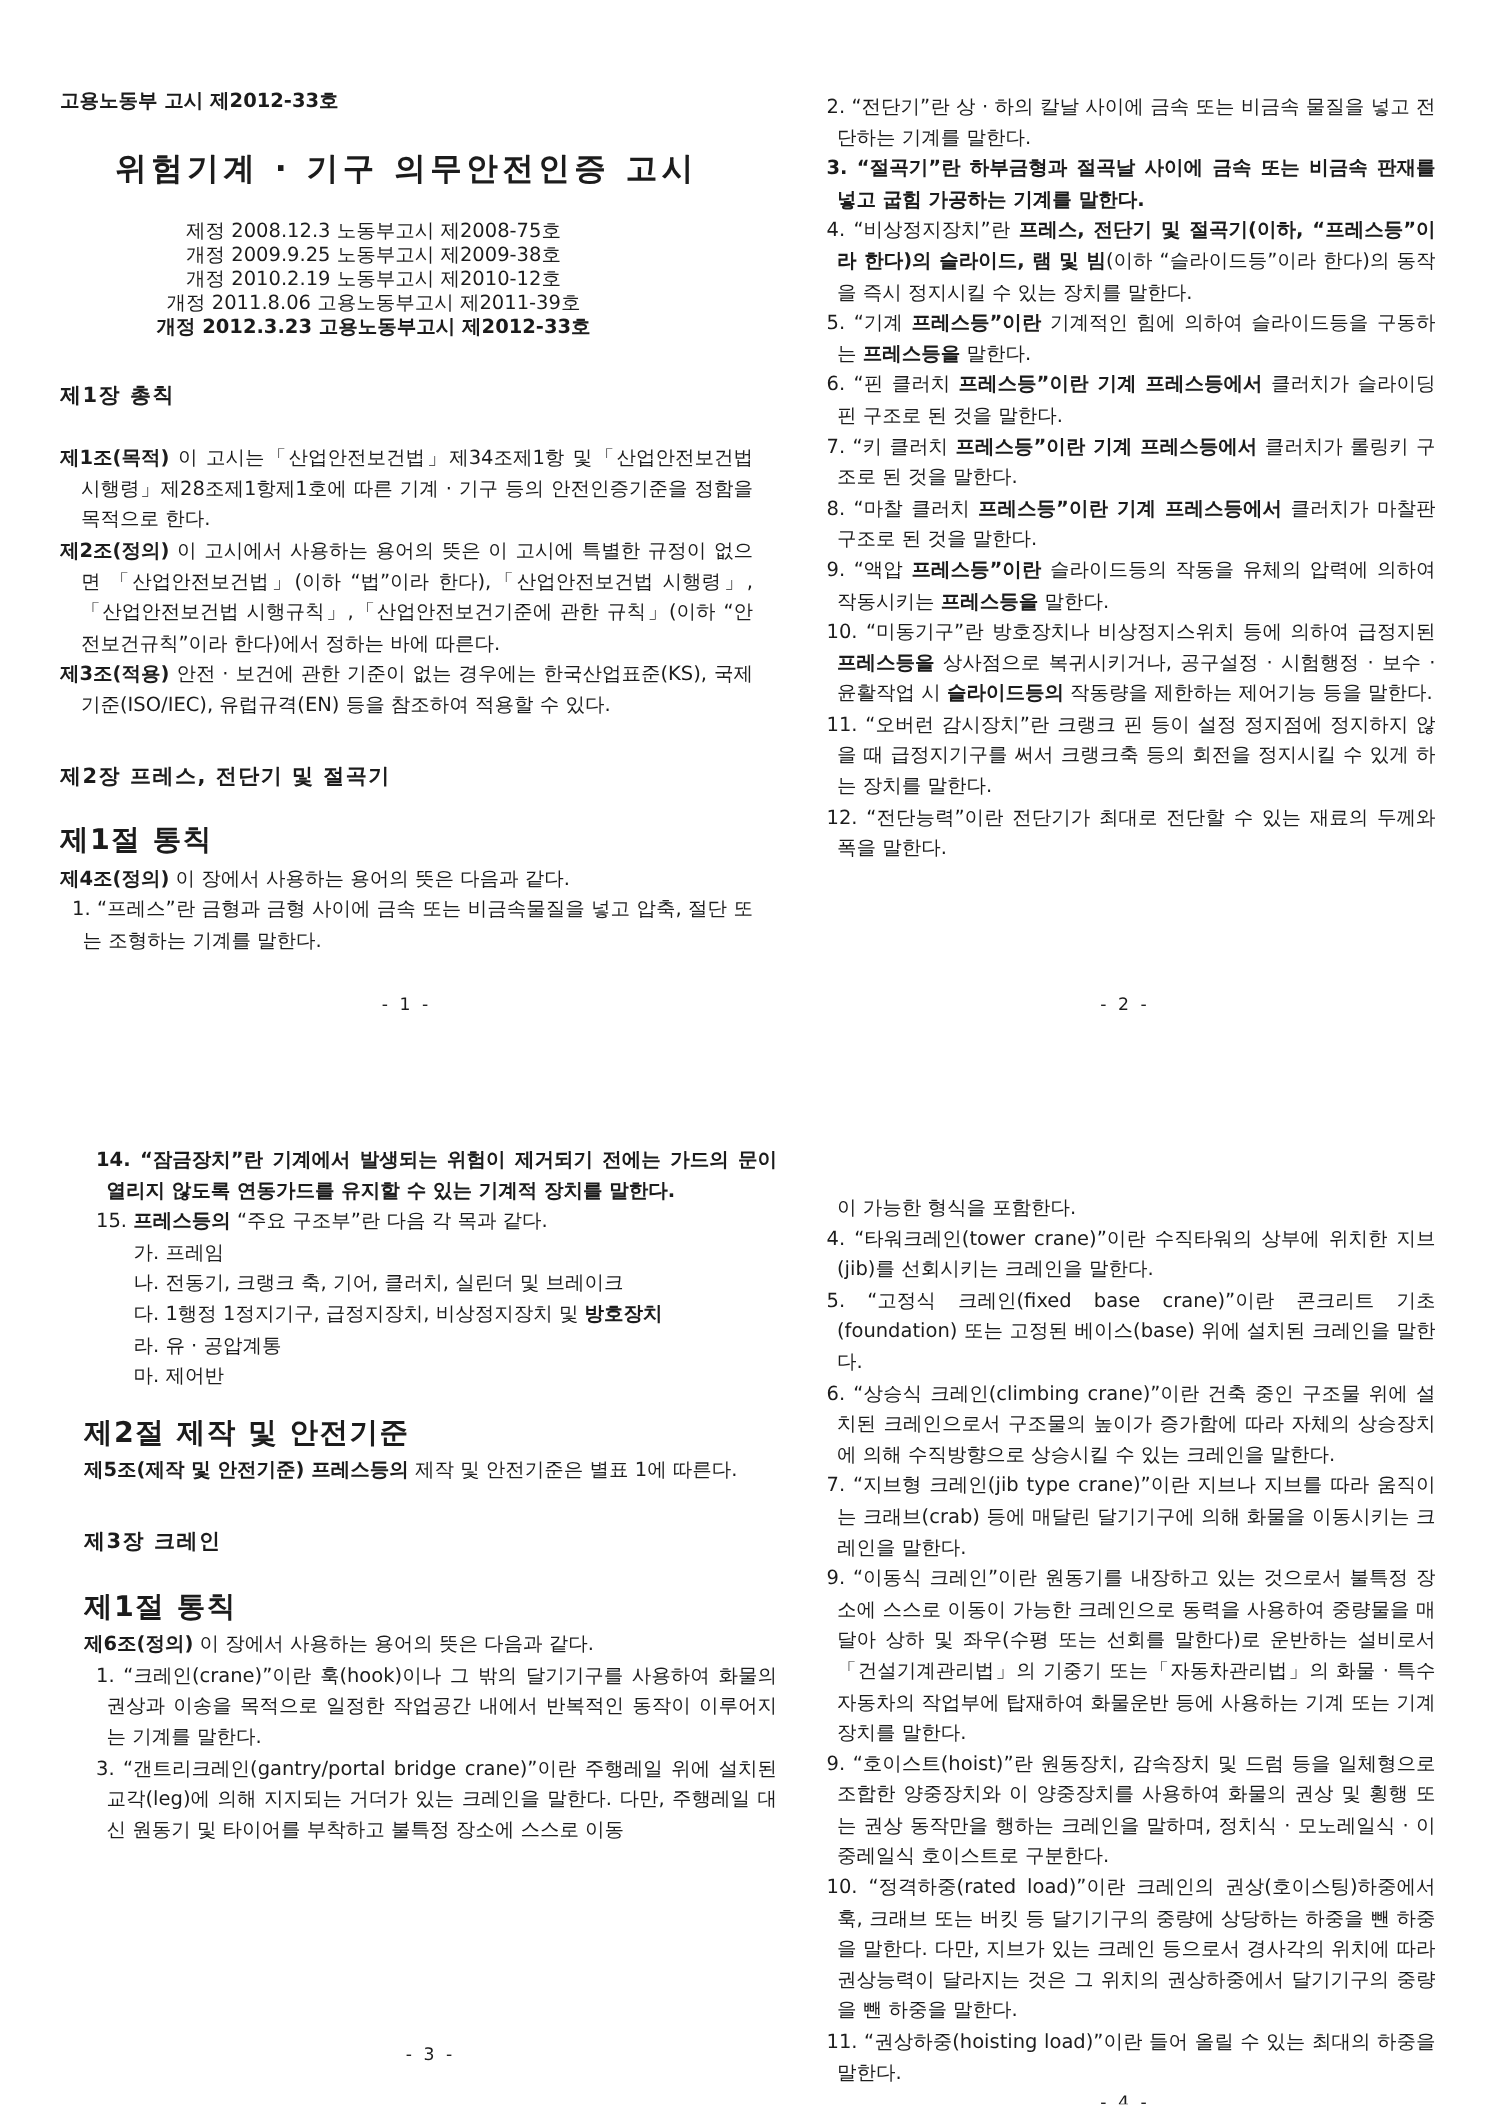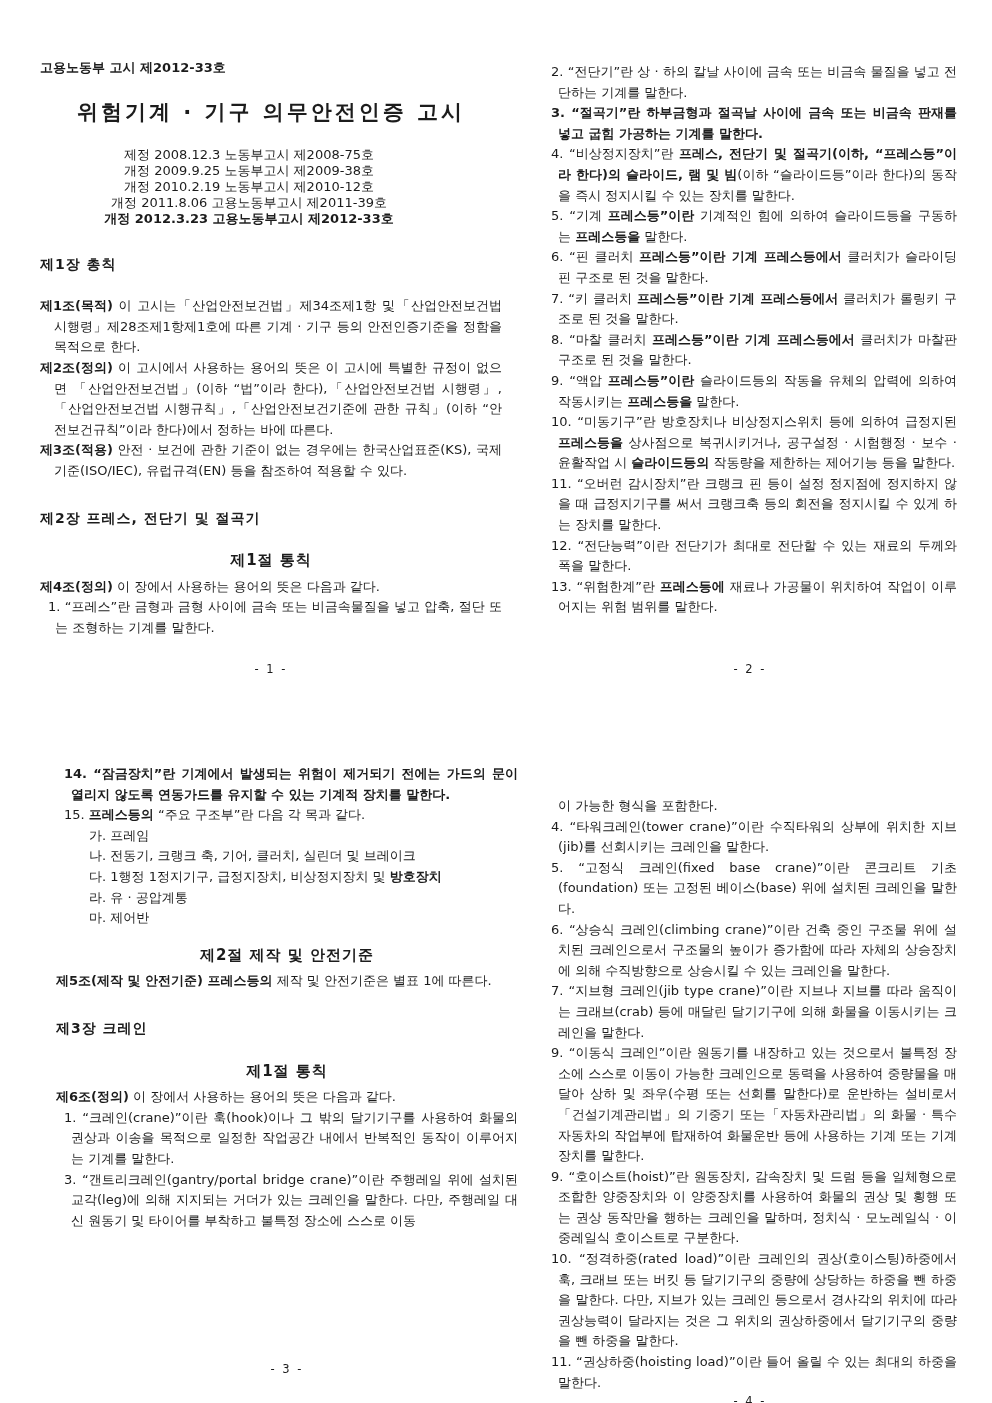--- a/index.html
+++ b/index.html
@@ -12,21 +12,21 @@
   #page-0{left:40px;top:58px;width:462px;height:622px;}
   #page-1{left:543px;top:62px;width:414px;height:618px;}
   #page-2{left:56px;top:764px;width:462px;height:616px;}
   #page-3{left:543px;top:796px;width:414px;height:616px;}
   .blk{text-align:justify;}
   .b{font-weight:bold;}
   .docnum{font-weight:bold;text-align:left;margin:0 0 20px;}
   .title{font-weight:bold;font-size:21px;line-height:26px;text-align:center;letter-spacing:3px;margin:0 0 22px;}
   .revline{font-size:13px;line-height:16.2px;text-align:center;padding-right:44px;}
   .chapter{font-weight:bold;text-align:left;font-size:14px;letter-spacing:1px;margin:26px 0 22px;}
-  .section{font-weight:bold;text-align:center;font-size:15px;letter-spacing:1px;margin:16px 0 6px;}
+  .section{font-weight:bold;font-size:19px;letter-spacing:1px;margin:16px 0 6px;}
   .article{padding-left:14px;text-indent:-14px;}
   .item{padding-left:15px;text-indent:-7px;}
   .subitem{padding-left:33px;}
   .cont{padding-left:15px;}
   .pagenum{position:absolute;bottom:0;left:0;right:0;text-align:center;font-size:11.5px;letter-spacing:2px;}
 </style>
 <title>위험기계 · 기구 의무안전인증 고시</title></head>
 <body>
 
 <main class="doc">
@@ -56,21 +56,20 @@
         <div class="blk item"><span class="b">3. “절곡기”란 하부금형과 절곡날 사이에 금속 또는 비금속 판재를 넣고 굽힘 가공하는 기계를 말한다.</span></div>
         <div class="blk item"><span>4. “비상정지장치”란 </span><span class="b">프레스, 전단기 및 절곡기(이하, “프레스등”이라 한다)의 슬라이드, 램 및 빔</span><span>(이하 “슬라이드등”이라 한다)의 동작을 즉시 정지시킬 수 있는 장치를 말한다.</span></div>
         <div class="blk item"><span>5. “기계 </span><span class="b">프레스등”이란</span><span> 기계적인 힘에 의하여 슬라이드등을 구동하는 </span><span class="b">프레스등을</span><span> 말한다.</span></div>
         <div class="blk item"><span>6. “핀 클러치 </span><span class="b">프레스등”이란 기계 프레스등에서</span><span> 클러치가 슬라이딩핀 구조로 된 것을 말한다.</span></div>
         <div class="blk item"><span>7. “키 클러치 </span><span class="b">프레스등”이란 기계 프레스등에서</span><span> 클러치가 롤링키 구조로 된 것을 말한다.</span></div>
         <div class="blk item"><span>8. “마찰 클러치 </span><span class="b">프레스등”이란 기계 프레스등에서</span><span> 클러치가 마찰판 구조로 된 것을 말한다.</span></div>
         <div class="blk item"><span>9. “액압 </span><span class="b">프레스등”이란</span><span> 슬라이드등의 작동을 유체의 압력에 의하여 작동시키는 </span><span class="b">프레스등을</span><span> 말한다.</span></div>
         <div class="blk item"><span>10. “미동기구”란 방호장치나 비상정지스위치 등에 의하여 급정지된 </span><span class="b">프레스등을</span><span> 상사점으로 복귀시키거나, 공구설정 · 시험행정 · 보수 · 윤활작업 시 </span><span class="b">슬라이드등의</span><span> 작동량을 제한하는 제어기능 등을 말한다.</span></div>
         <div class="blk item"><span>11. “오버런 감시장치”란 크랭크 핀 등이 설정 정지점에 정지하지 않을 때 급정지기구를 써서 크랭크축 등의 회전을 정지시킬 수 있게 하는 장치를 말한다.</span></div>
         <div class="blk item"><span>12. “전단능력”이란 전단기가 최대로 전단할 수 있는 재료의 두께와 폭을 말한다.</span></div>
-        <div class="blk item"><span>13. “위험한계”란 </span><span class="b">프레스등에</span><span> 재료나 가공물이 위치하여 작업이 이루어지는 위험 범위를 말한다.</span></div>
       </div>
     <div class="pagenum">- 2 -</div>
   </section>
   <section class="page" id="page-2">
     <div class="blocks">
         <div class="blk item"><span class="b">14. “잠금장치”란 기계에서 발생되는 위험이 제거되기 전에는 가드의 문이 열리지 않도록 연동가드를 유지할 수 있는 기계적 장치를 말한다.</span></div>
         <div class="blk item"><span>15. </span><span class="b">프레스등의</span><span> “주요 구조부”란 다음 각 목과 같다.</span></div>
         <div class="blk subitem"><span>가. 프레임</span></div>
         <div class="blk subitem"><span>나. 전동기, 크랭크 축, 기어, 클러치, 실린더 및 브레이크</span></div>
         <div class="blk subitem"><span>다. 1행정 1정지기구, 급정지장치, 비상정지장치 및 </span><span class="b">방호장치</span></div>

